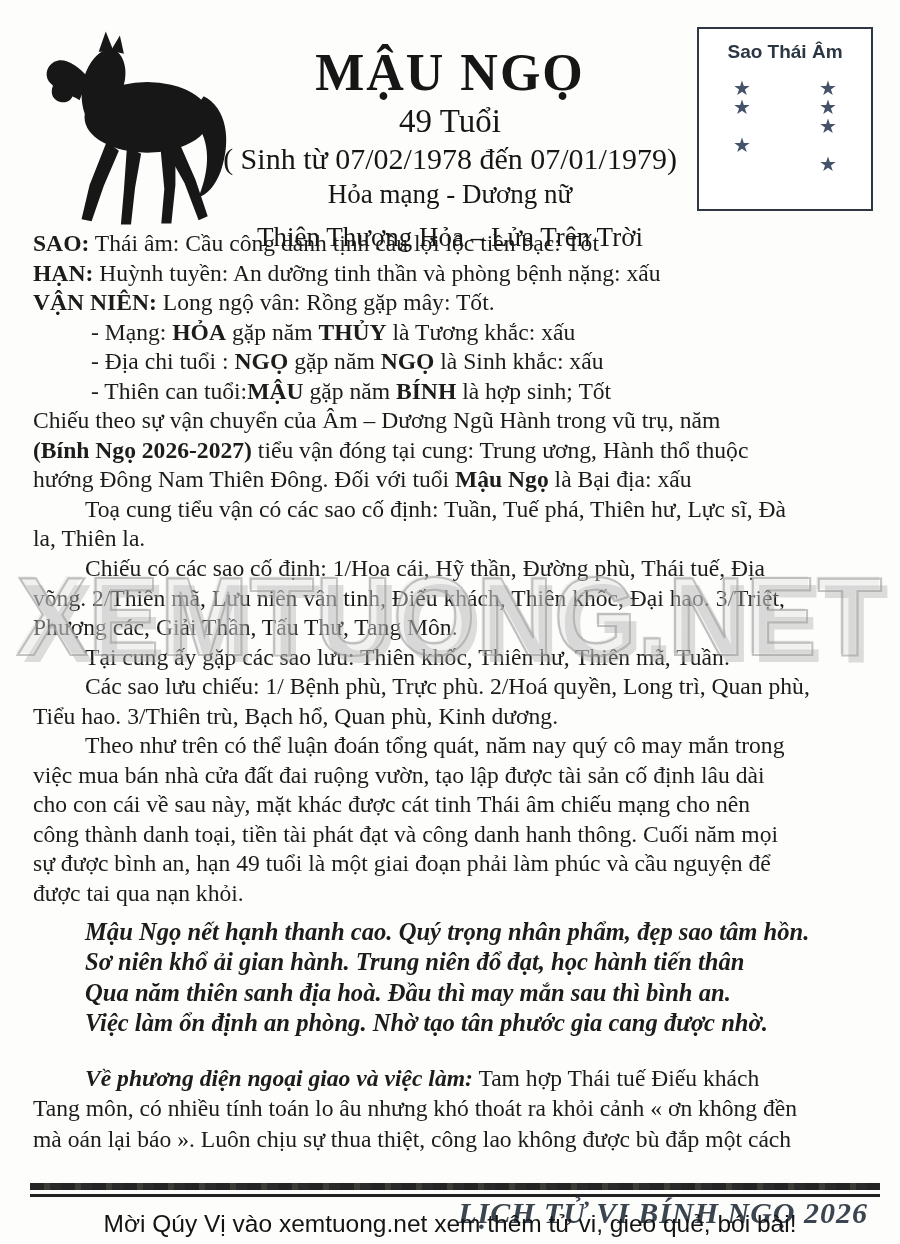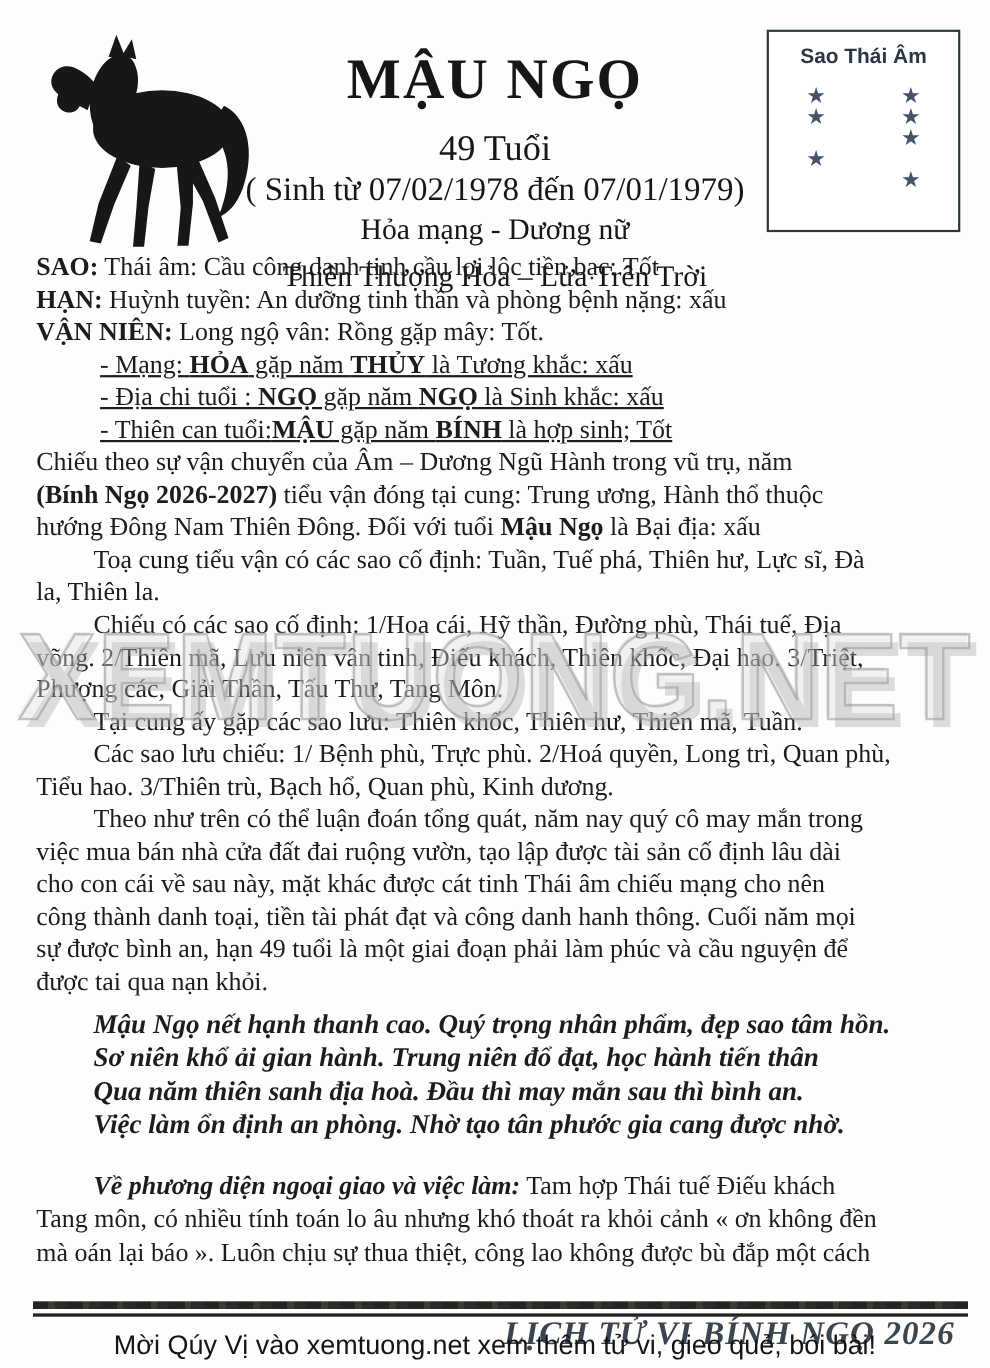--- a/index.html
+++ b/index.html
@@ -8,21 +8,21 @@
     background:#fdfdfb;
     font-family:"Liberation Serif",serif;
     overflow:hidden;
   }
   #page{position:relative;width:900px;height:1244px;background:#fdfdfb;}
 
   
   #horse{position:absolute;left:26px;top:22px;width:212px;height:215px;}
   #header{position:absolute;left:0;top:0;width:900px;text-align:center;color:#161616;}
   #title{margin-top:46px;font-size:52px;font-weight:bold;letter-spacing:2px;line-height:1.05;}
-  #age{font-size:33px;margin-top:16px;}
+  #age{font-size:33px;margin-top:2px;}
   #birth{font-size:30px;margin-top:2px;}
   #menh{font-size:27px;margin-top:3px;}
   #napam{font-size:27px;margin-top:12px;}
 
   
   #starbox{
     position:absolute;left:697px;top:27px;width:172px;height:180px;
     border:2px solid #2e3742;background:#fff;
   }
   #starbox .sb-title{
@@ -31,21 +31,21 @@
     font-weight:bold;font-size:19px;color:#2c3744;
   }
   #stars{margin-top:16px;}
   .star-row{display:flex;height:19px;line-height:19px;}
   .star-cell{width:50%;text-align:center;font-size:20px;color:#44536a;}
 
   
   #bodytext{position:absolute;left:33px;top:229px;width:845px;color:#1c1c1c;}
   .line{font-size:23.6px;line-height:29.55px;white-space:nowrap;}
   .ind1{padding-left:52px;}
-  .ind2{padding-left:58px;text-decoration:underline;}
+  .ind2{padding-left:58px;}
   .b{font-weight:bold;}
   .bi{font-weight:bold;font-style:italic;}
   .verse{font-size:24.6px;line-height:30.5px;padding-left:52px;}
   .first{margin-top:8px;}
   .gap{margin-top:24px;}
   .gap,.aftergap{line-height:30.8px;}
 
   
   #watermark{
     position:absolute;left:0;top:552px;width:900px;text-align:center;

